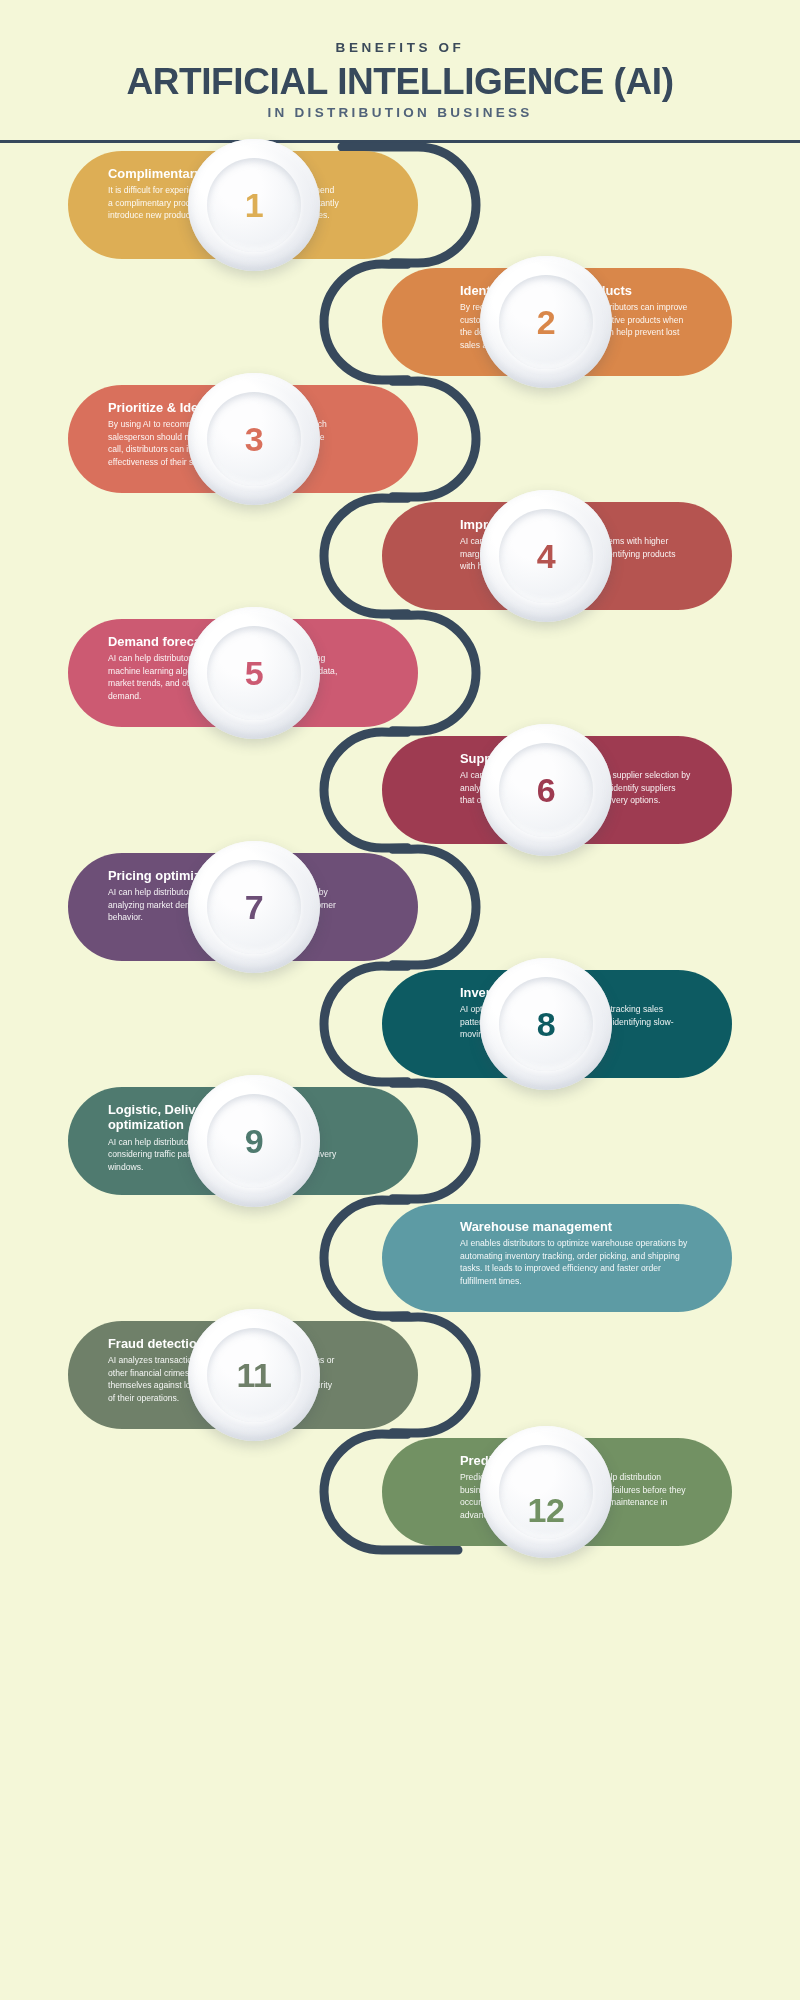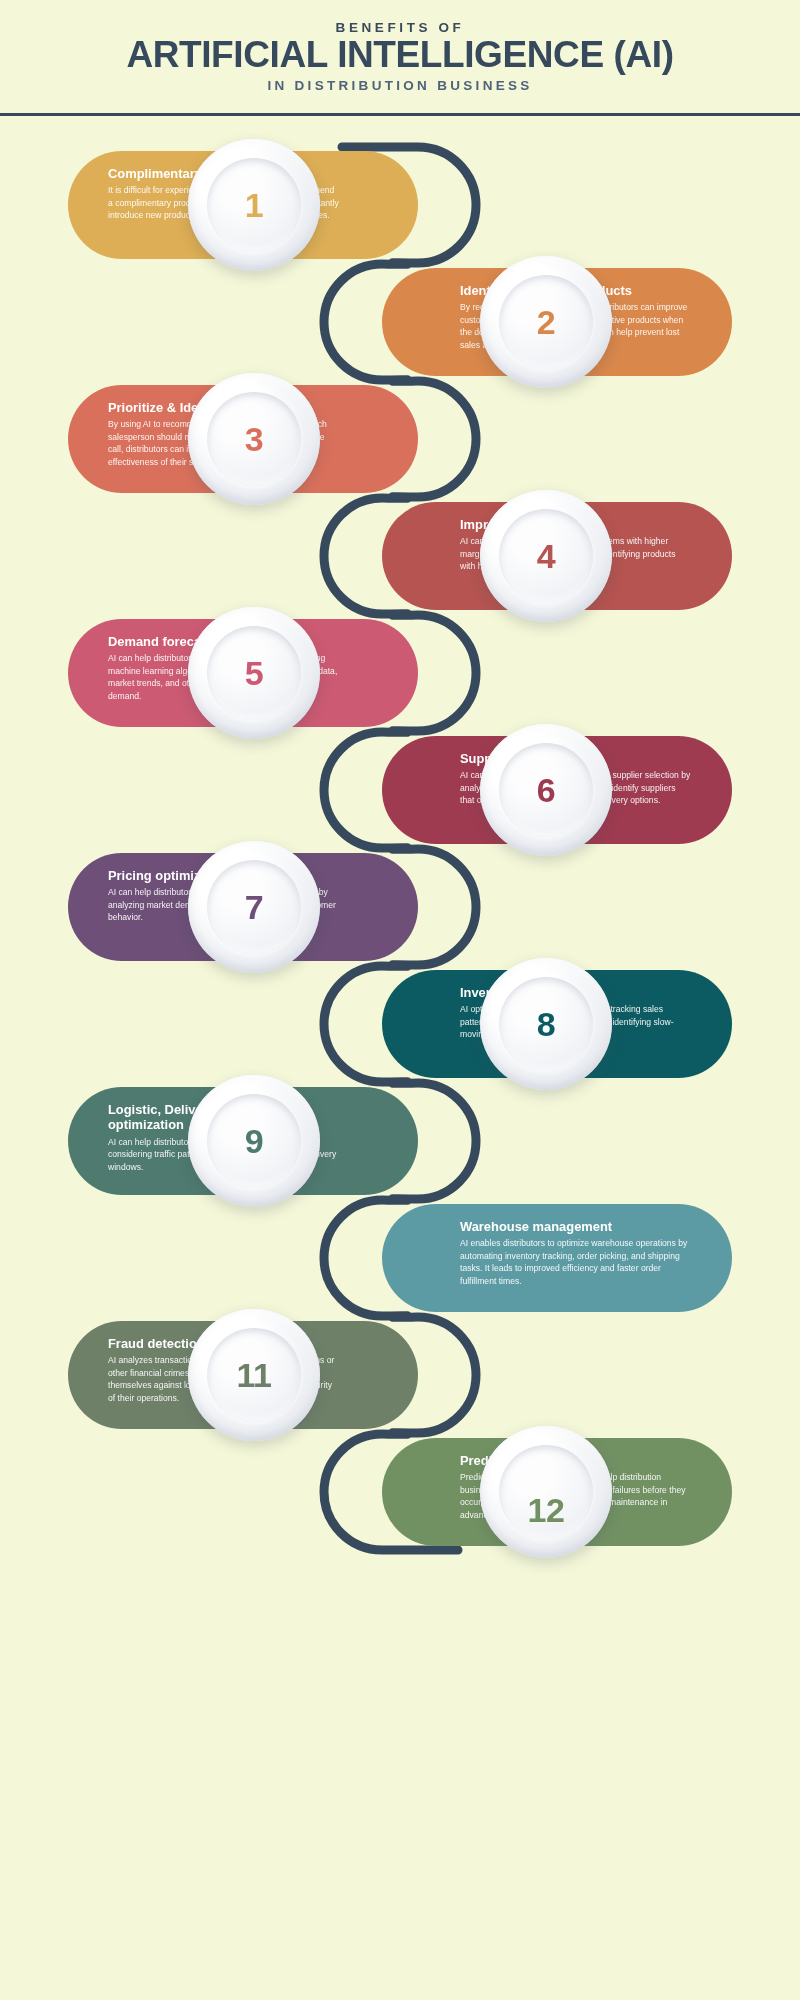--- a/index.html
+++ b/index.html
@@ -9,37 +9,37 @@
     height: 2000px;
     background: #f4f7d8;
     font-family: "Liberation Sans", sans-serif;
     overflow: hidden;
     position: relative;
   }
 
   
   #header {
     width: 800px;
-    padding-top: 20px;
+    padding-top: 40px;
     text-align: center;
     position: relative;
   }
   #kicker {
     font-size: 13.5px;
     letter-spacing: 3.6px;
     font-weight: bold;
     color: #3b4a5a;
     text-transform: uppercase;
   }
   #main-title {
     font-size: 37px;
     font-weight: bold;
     letter-spacing: -0.4px;
     color: #37495c;
-    margin-top: 0;
+    margin-top: 7px;
     line-height: 1.06;
   }
   #subtitle {
     font-size: 13.5px;
     letter-spacing: 3.3px;
     font-weight: bold;
     color: #51637a;
     margin-top: 4px;
     text-transform: uppercase;
   }

